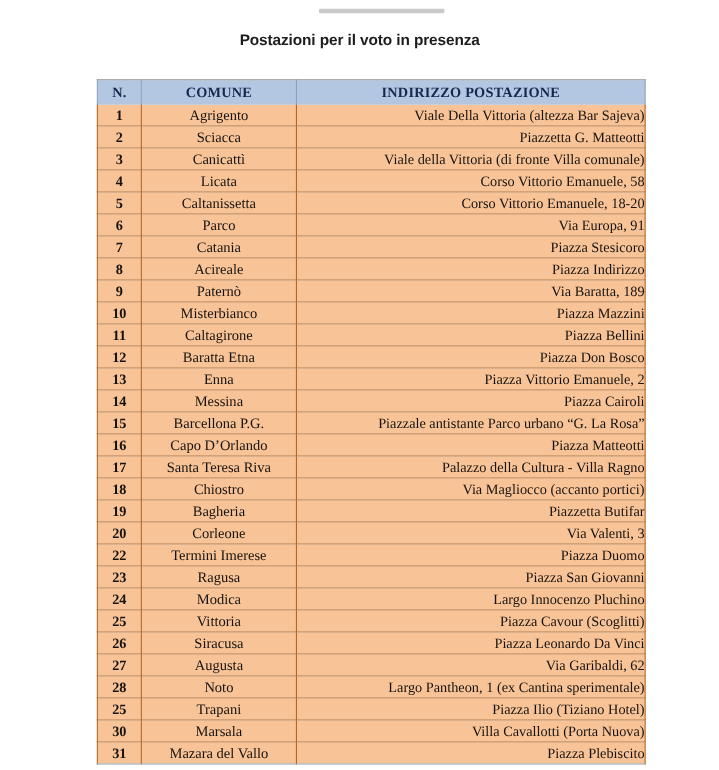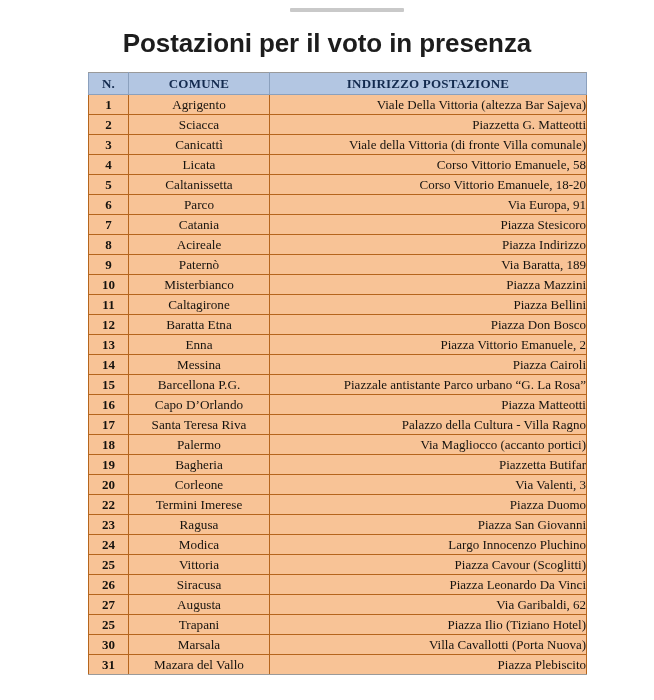--- a/index.html
+++ b/index.html
@@ -27,21 +27,21 @@
   }
 
   .page-title {
     position: absolute;
     left: 0;
     right: 0;
     top: 28px;
     text-align: center;
     font-family: "Liberation Sans", "DejaVu Sans", sans-serif;
     font-weight: bold;
-    font-size: 26px;
+    font-size: 14px;
     letter-spacing: -0.1px;
     color: #1d1d1d;
     white-space: nowrap;
   }
 
   .table-wrap {
     position: absolute;
     left: 88px;
     top: 72px;
     width: 498px;
@@ -203,21 +203,21 @@
           <td class="comune">Capo D’Orlando</td>
           <td class="addr">Piazza Matteotti</td>
         </tr>
         <tr>
           <td class="num">17</td>
           <td class="comune">Santa Teresa Riva</td>
           <td class="addr">Palazzo della Cultura - Villa Ragno</td>
         </tr>
         <tr>
           <td class="num">18</td>
-          <td class="comune">Palermo</td>
+          <td class="comune">Chiostro</td>
           <td class="addr">Via Magliocco (accanto portici)</td>
         </tr>
         <tr>
           <td class="num">19</td>
           <td class="comune">Bagheria</td>
           <td class="addr">Piazzetta Butifar</td>
         </tr>
         <tr>
           <td class="num">20</td>
           <td class="comune">Corleone</td>
@@ -247,20 +247,25 @@
           <td class="num">26</td>
           <td class="comune">Siracusa</td>
           <td class="addr">Piazza Leonardo Da Vinci</td>
         </tr>
         <tr>
           <td class="num">27</td>
           <td class="comune">Augusta</td>
           <td class="addr">Via Garibaldi, 62</td>
         </tr>
         <tr>
+          <td class="num">28</td>
+          <td class="comune">Noto</td>
+          <td class="addr">Largo Pantheon, 1 (ex Cantina sperimentale)</td>
+        </tr>
+        <tr>
           <td class="num">25</td>
           <td class="comune">Trapani</td>
           <td class="addr">Piazza Ilio (Tiziano Hotel)</td>
         </tr>
         <tr>
           <td class="num">30</td>
           <td class="comune">Marsala</td>
           <td class="addr">Villa Cavallotti (Porta Nuova)</td>
         </tr>
         <tr>

